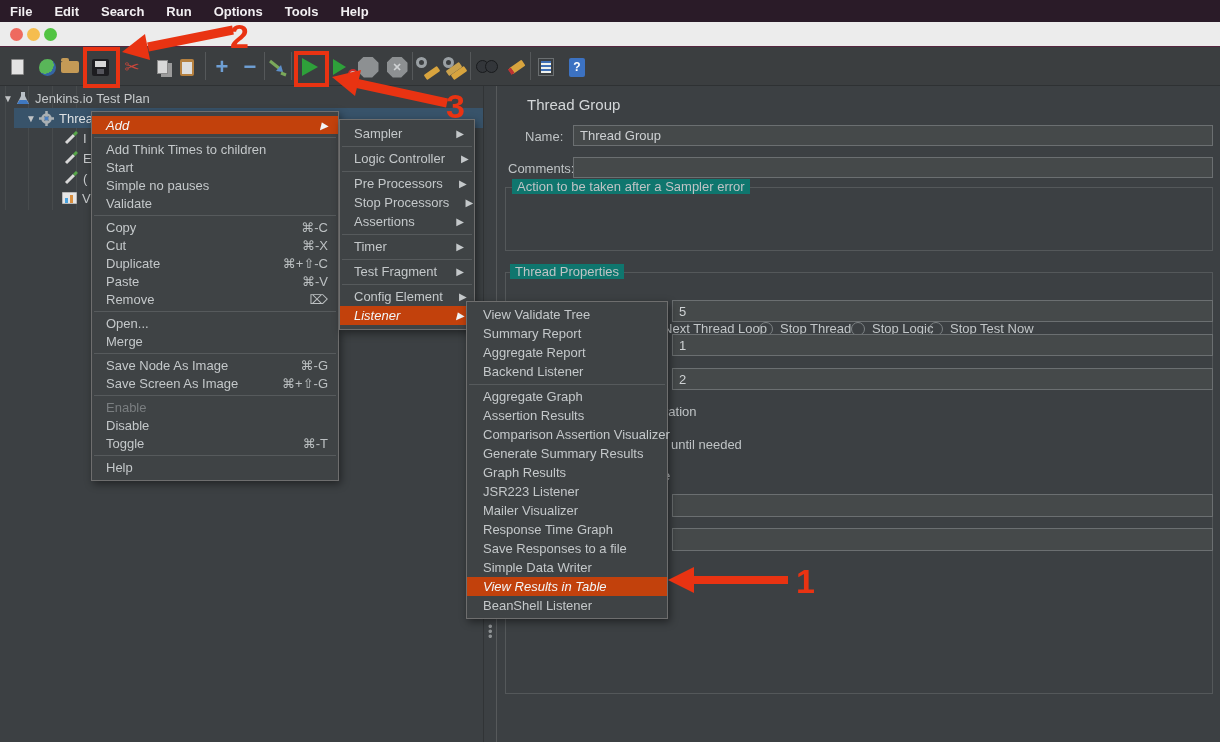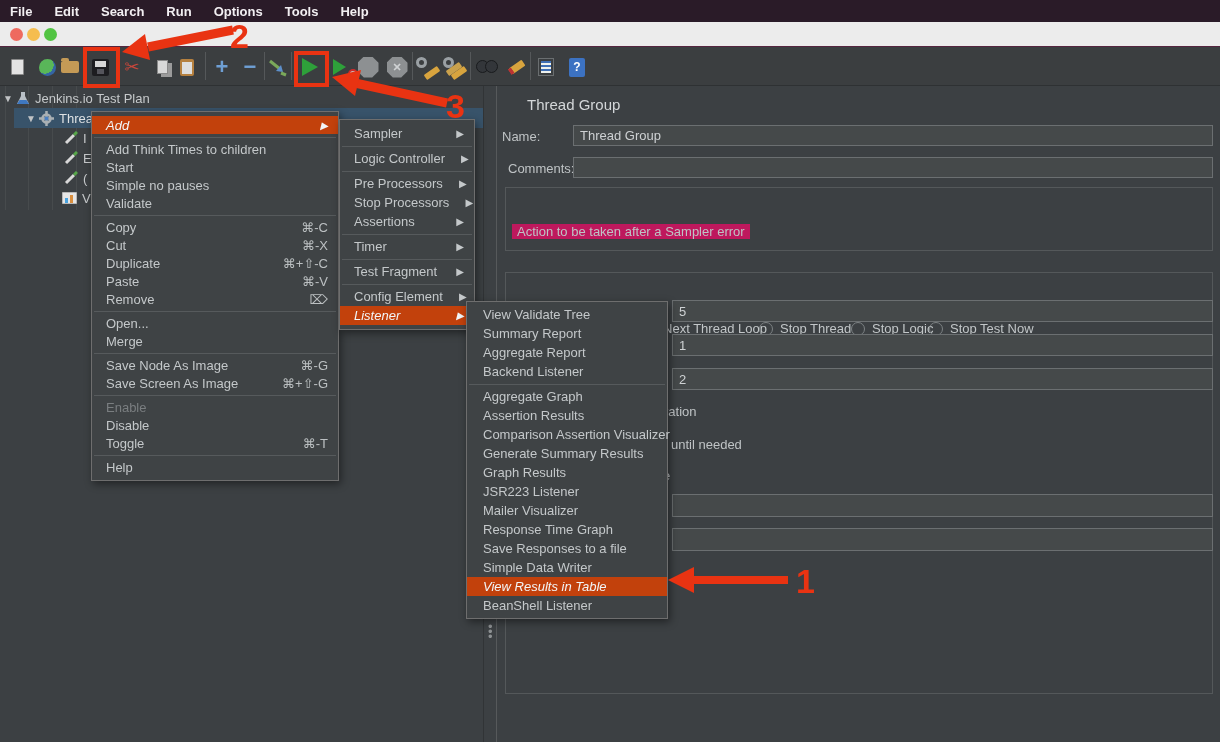--- a/index.html
+++ b/index.html
@@ -88,21 +88,21 @@
     line-height:5px; }
 
   
   .content{ position:absolute; left:497px; top:86px; right:0; bottom:0; background:#3c4043; z-index:1;
     color:#c2c6c8; font-size:13px;}
   .pane-title{ position:absolute; left:30px; top:10px; font-size:15px; color:#d4d7d9;}
   .flabel{ position:absolute; color:#bfc3c5;}
   .tfield{ position:absolute; background:#45494a; border:1px solid #6b6f71; color:#ced1d3;
     font-size:13px; display:flex; align-items:center; padding-left:6px; height:21px;}
   .groupbox{ position:absolute; border:1px solid #54585a;}
-  .grouptitle{ position:absolute; background:#be185d; padding:0 5px; color:#bfc3c5;margin-top:45px;}
+  .grouptitle{ position:absolute; background:#0f766e; padding:0 5px; color:#bfc3c5;}
   .radio-row{ position:absolute; left:0; top:133px; width:100%; height:18px;}
   .ritem{ position:absolute; display:flex; align-items:center; gap:7px; color:#c2c6c8;}
   .rdot{ width:14px; height:14px; border:1.5px solid #7c8284; border-radius:50%;
     display:flex; align-items:center; justify-content:center;}
   .rdot.on:before{ content:""; width:6px; height:6px; border-radius:50%; background:#d2d5d7;}
   .partial{ position:absolute; color:#bfc3c5;}
 
   
   .menu{ position:absolute; background:#3f4345; border:1px solid #6e6e6e;
     box-shadow:2px 3px 8px rgba(0,0,0,.45); z-index:6; padding:4px 0; }
@@ -286,21 +286,21 @@
     </div>
   </div>
 
   <div class="splitter">
     <div class="grip">•<br>•<br>•</div>
   </div>
 
   <div class="content">
     <div class="pane-title">Thread Group</div>
 
-    <div class="flabel" style="left:5px; top:43px">Name:</div>
+    <div class="flabel" style="left:28px; top:43px">Name:</div>
     <div class="tfield" style="left:76px; top:39px; right:7px">
       <span>Thread Group</span>
     </div>
 
     <div class="flabel" style="left:11px; top:75px">Comments:</div>
     <div class="tfield" style="left:76px; top:71px; right:7px">
       <span></span>
     </div>
 
     <div class="groupbox" style="left:8px; top:101px; right:7px; height:64px">

